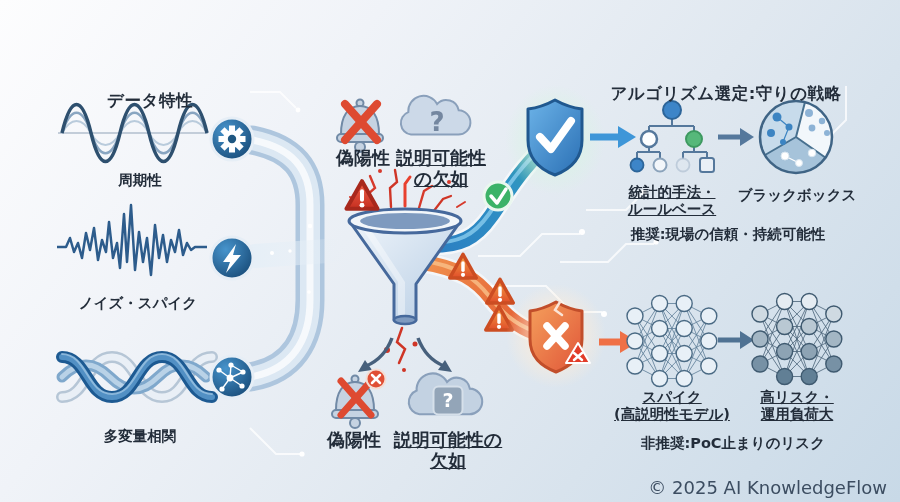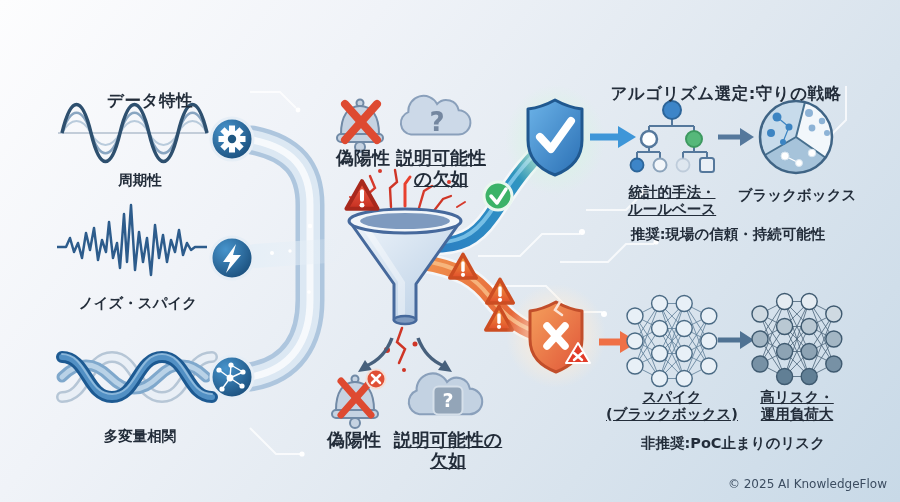--- a/index.html
+++ b/index.html
@@ -6,21 +6,21 @@
   .canvas{position:relative;width:900px;height:502px;overflow:hidden;
     background:linear-gradient(128deg,#fdfdfe 0%,#f0f3f8 30%,#e0e8f0 60%,#c8d9e7 100%);
     font-family:"DejaVu Sans","Liberation Sans",sans-serif;}
   svg.layer{position:absolute;left:0;top:0;}
   .lbl{position:absolute;transform:translateX(-50%);font-weight:700;color:#232d3a;
     text-align:center;white-space:nowrap;line-height:1.15;}
   .lbl span{display:block;text-decoration:underline;}
   .h{font-size:16.5px;letter-spacing:.5px;margin-top:40px;}
   .m{font-size:14.5px;}
   .s{font-size:18px;}
-  .copy{position:absolute;font-weight:400;color:#3c4d61;font-size:12px;}
+  .copy{position:absolute;font-weight:400;color:#3c4d61;font-size:18px;}
   svg text{font-family:"DejaVu Sans","Liberation Sans",sans-serif;font-weight:700;}
 </style>
 </head>
 <body>
 
 <div class="canvas">
 
 <svg class="layer" width="900" height="502" viewBox="0 0 900 502">
 <defs>
   <radialGradient id="gIcon" cx="35%" cy="30%" r="80%">
@@ -455,21 +455,21 @@
 
 <div class="lbl s" style="left:448px;top:430px">
   <span>説明可能性の</span>
   <span>欠如</span>
 </div>
 <div class="lbl m" style="left:797px;top:187px">ブラックボックス</div>
 <div class="lbl m" style="left:728px;top:226px">推奨:現場の信頼・持続可能性</div>
 
 <div class="lbl m" style="left:672px;top:389px">
   <span>スパイク</span>
-  <span>(ブラックボックス)</span>
+  <span>(高説明性モデル)</span>
 </div>
 <div class="lbl m" style="left:733px;top:435px">非推奨:PoC止まりのリスク</div>
 <div class="lbl m" style="left:797px;top:389px">
   <span>高リスク・</span>
   <span>運用負荷大</span>
 </div>
 
 <div class="copy" style="right:13px;top:477px">© 2025 AI KnowledgeFlow</div>
 
 </div>

